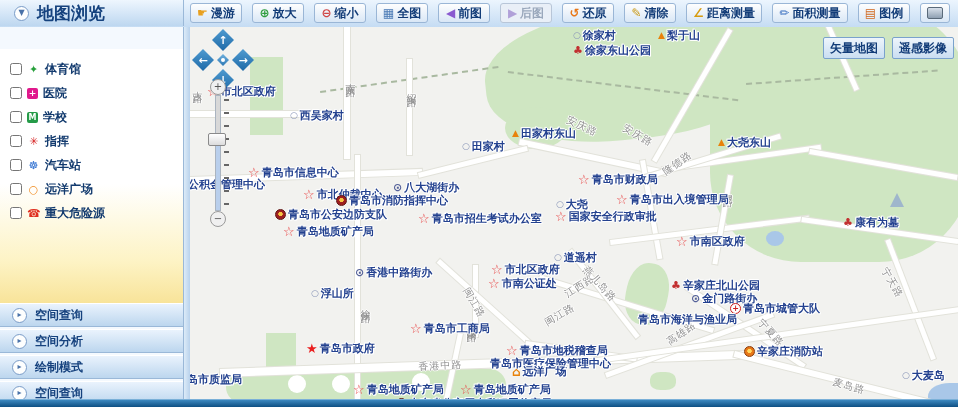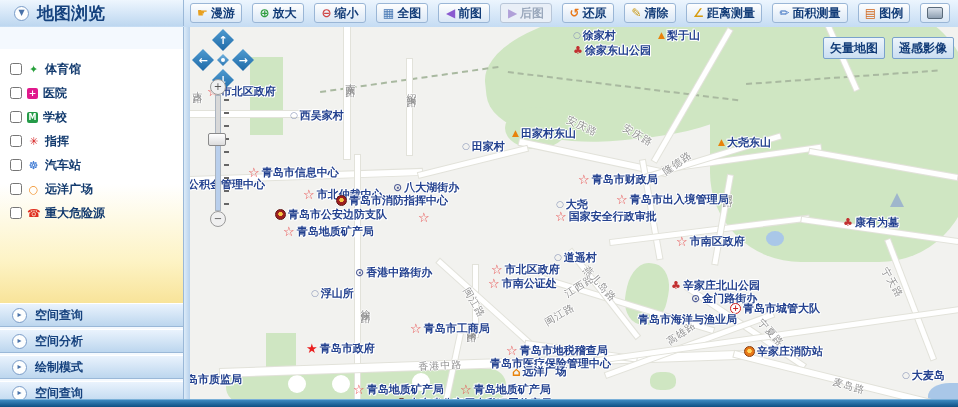--- a/index.html
+++ b/index.html
@@ -343,20 +343,21 @@
         <div class="poi" style="left: 85px; top: 180px;">
           <span class="mk mk-agency"></span>
           <span>青岛市公安边防支队</span>
         </div>
         <div class="poi" style="left: 93px; top: 197px;">
           <span class="mk mk-star-outline">☆</span>
           <span>青岛地质矿产局</span>
         </div>
         <div class="poi" style="left: 228px; top: 184px;">
           <span class="mk mk-star-outline">☆</span>
+          <span>青岛市招生考试办公室</span>
         </div>
         <div class="poi" style="left: 388px; top: 145px;">
           <span class="mk mk-star-outline">☆</span>
           <span>青岛市财政局</span>
         </div>
         <div class="poi" style="left: 366px; top: 170px;">
           <span class="mk mk-circle">○</span>
           <span>大尧</span>
         </div>
         <div class="poi" style="left: 426px; top: 165px;">

